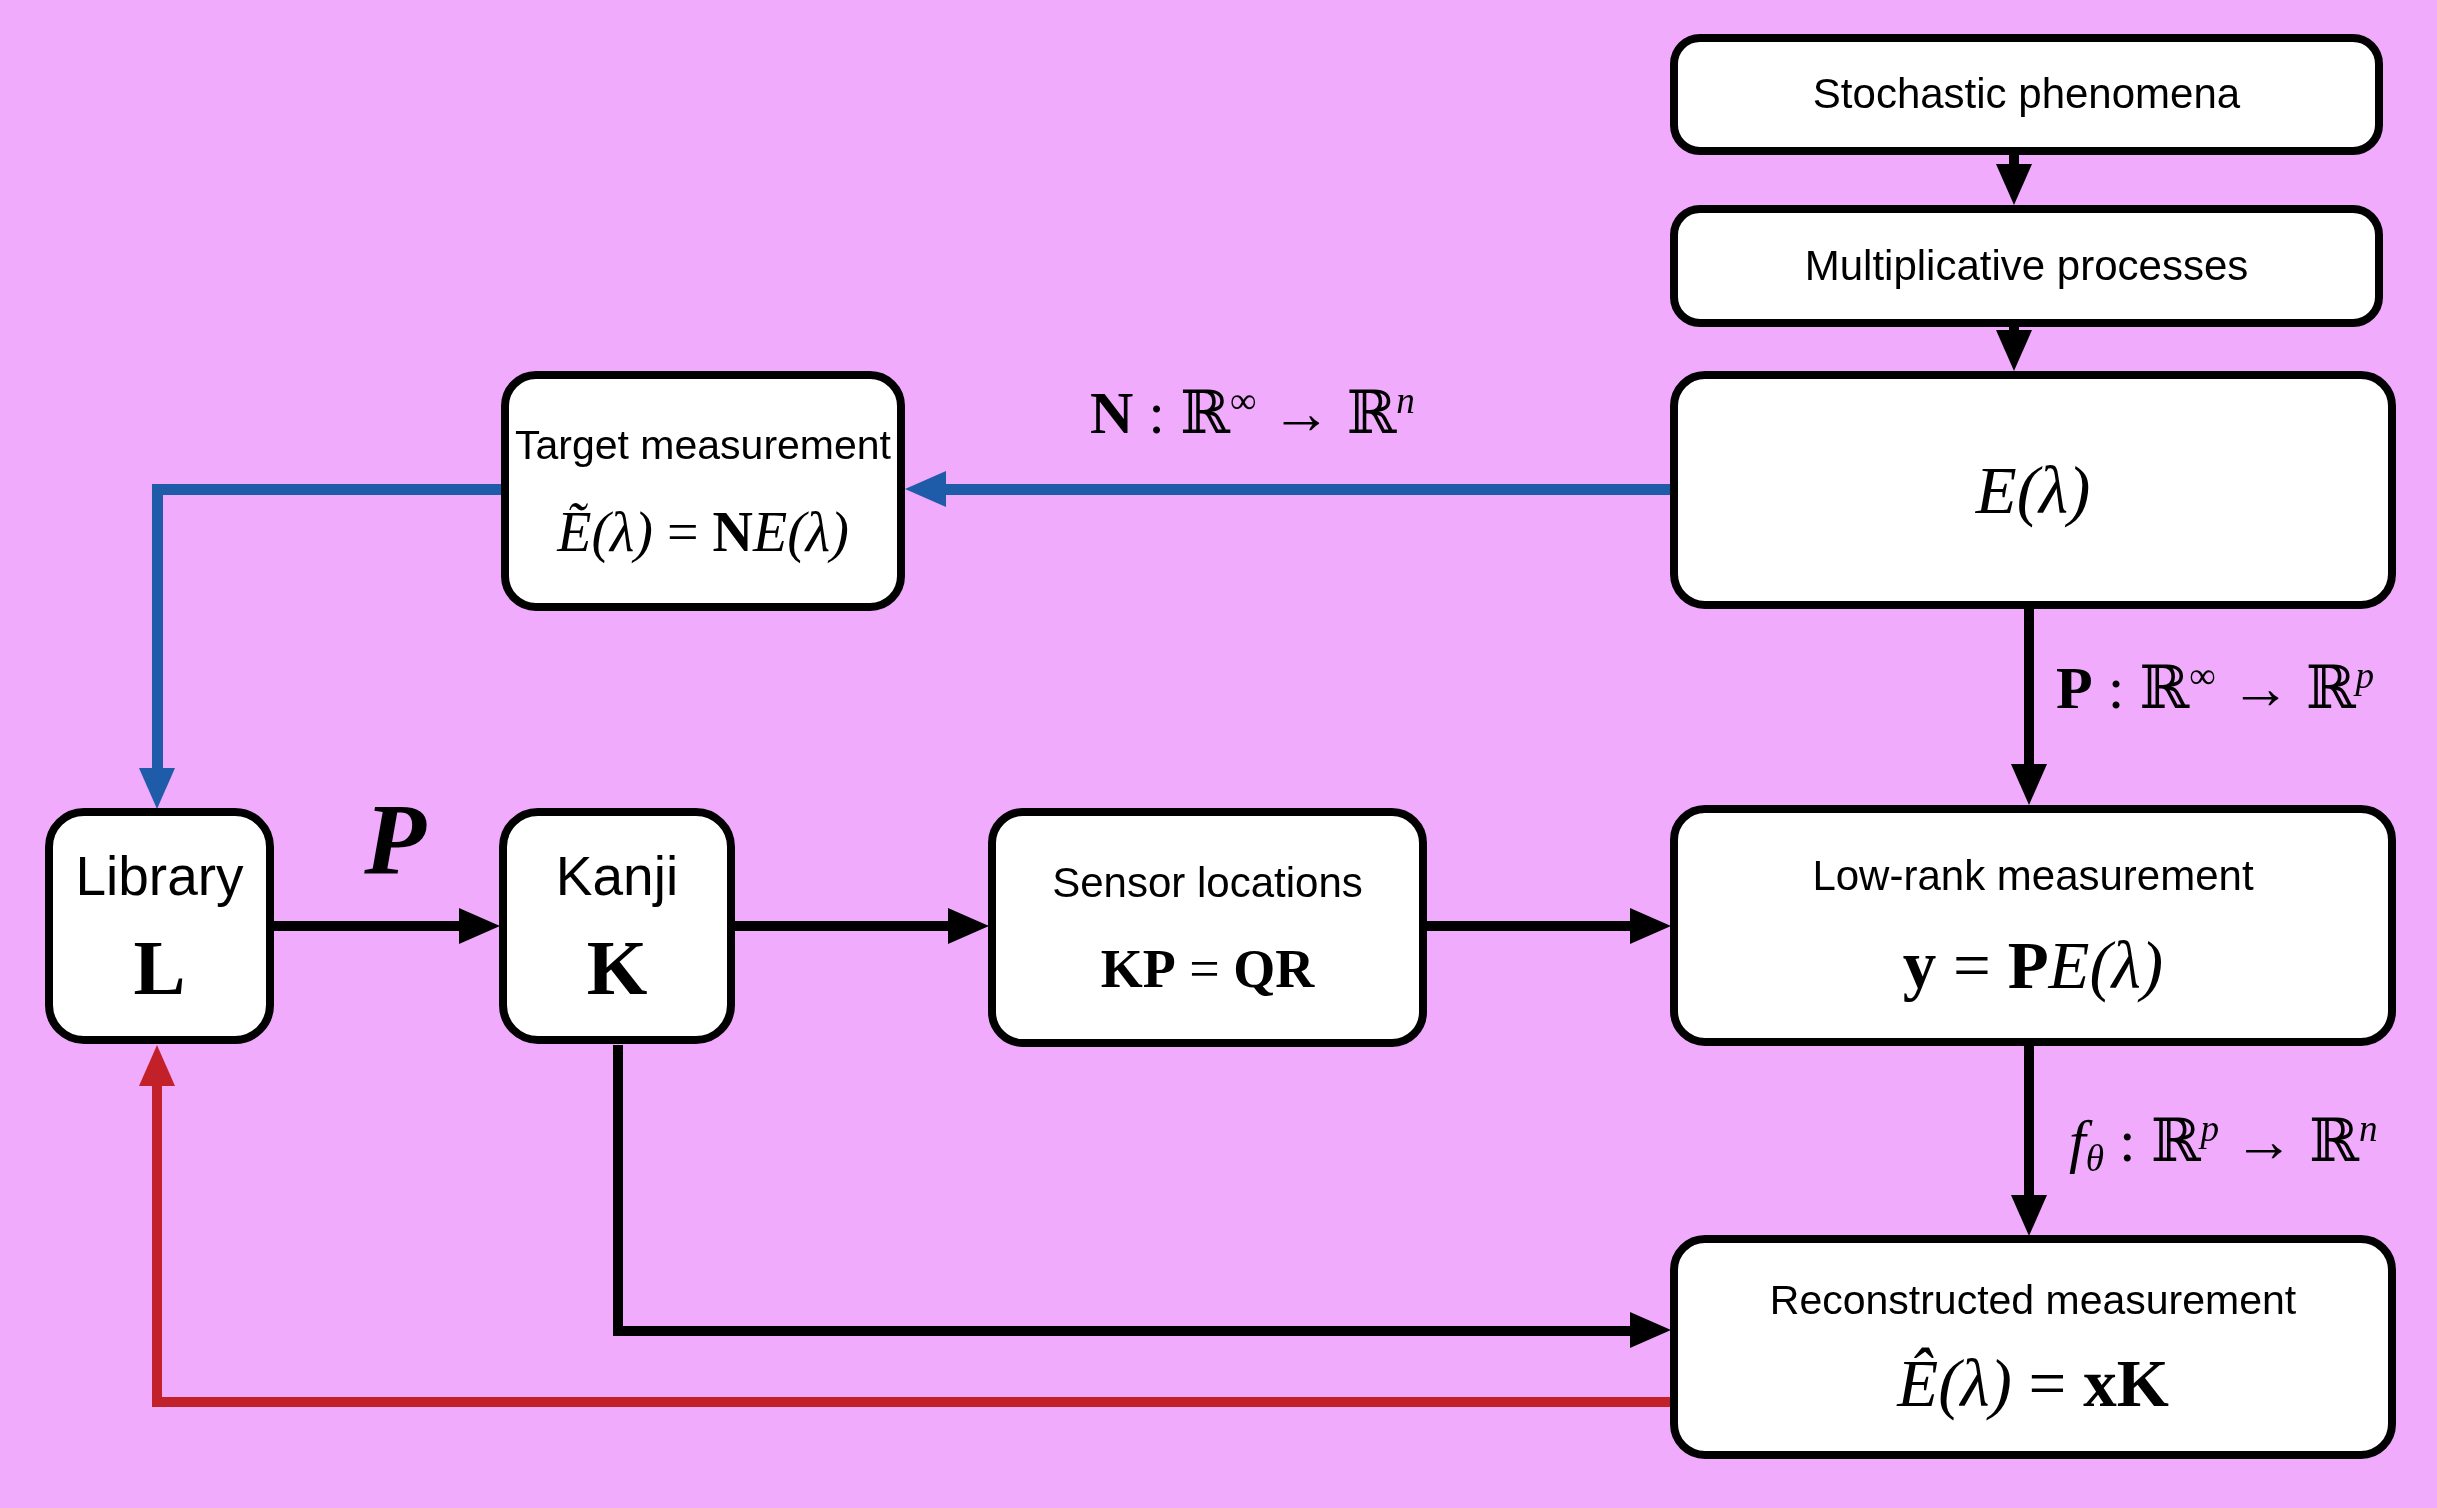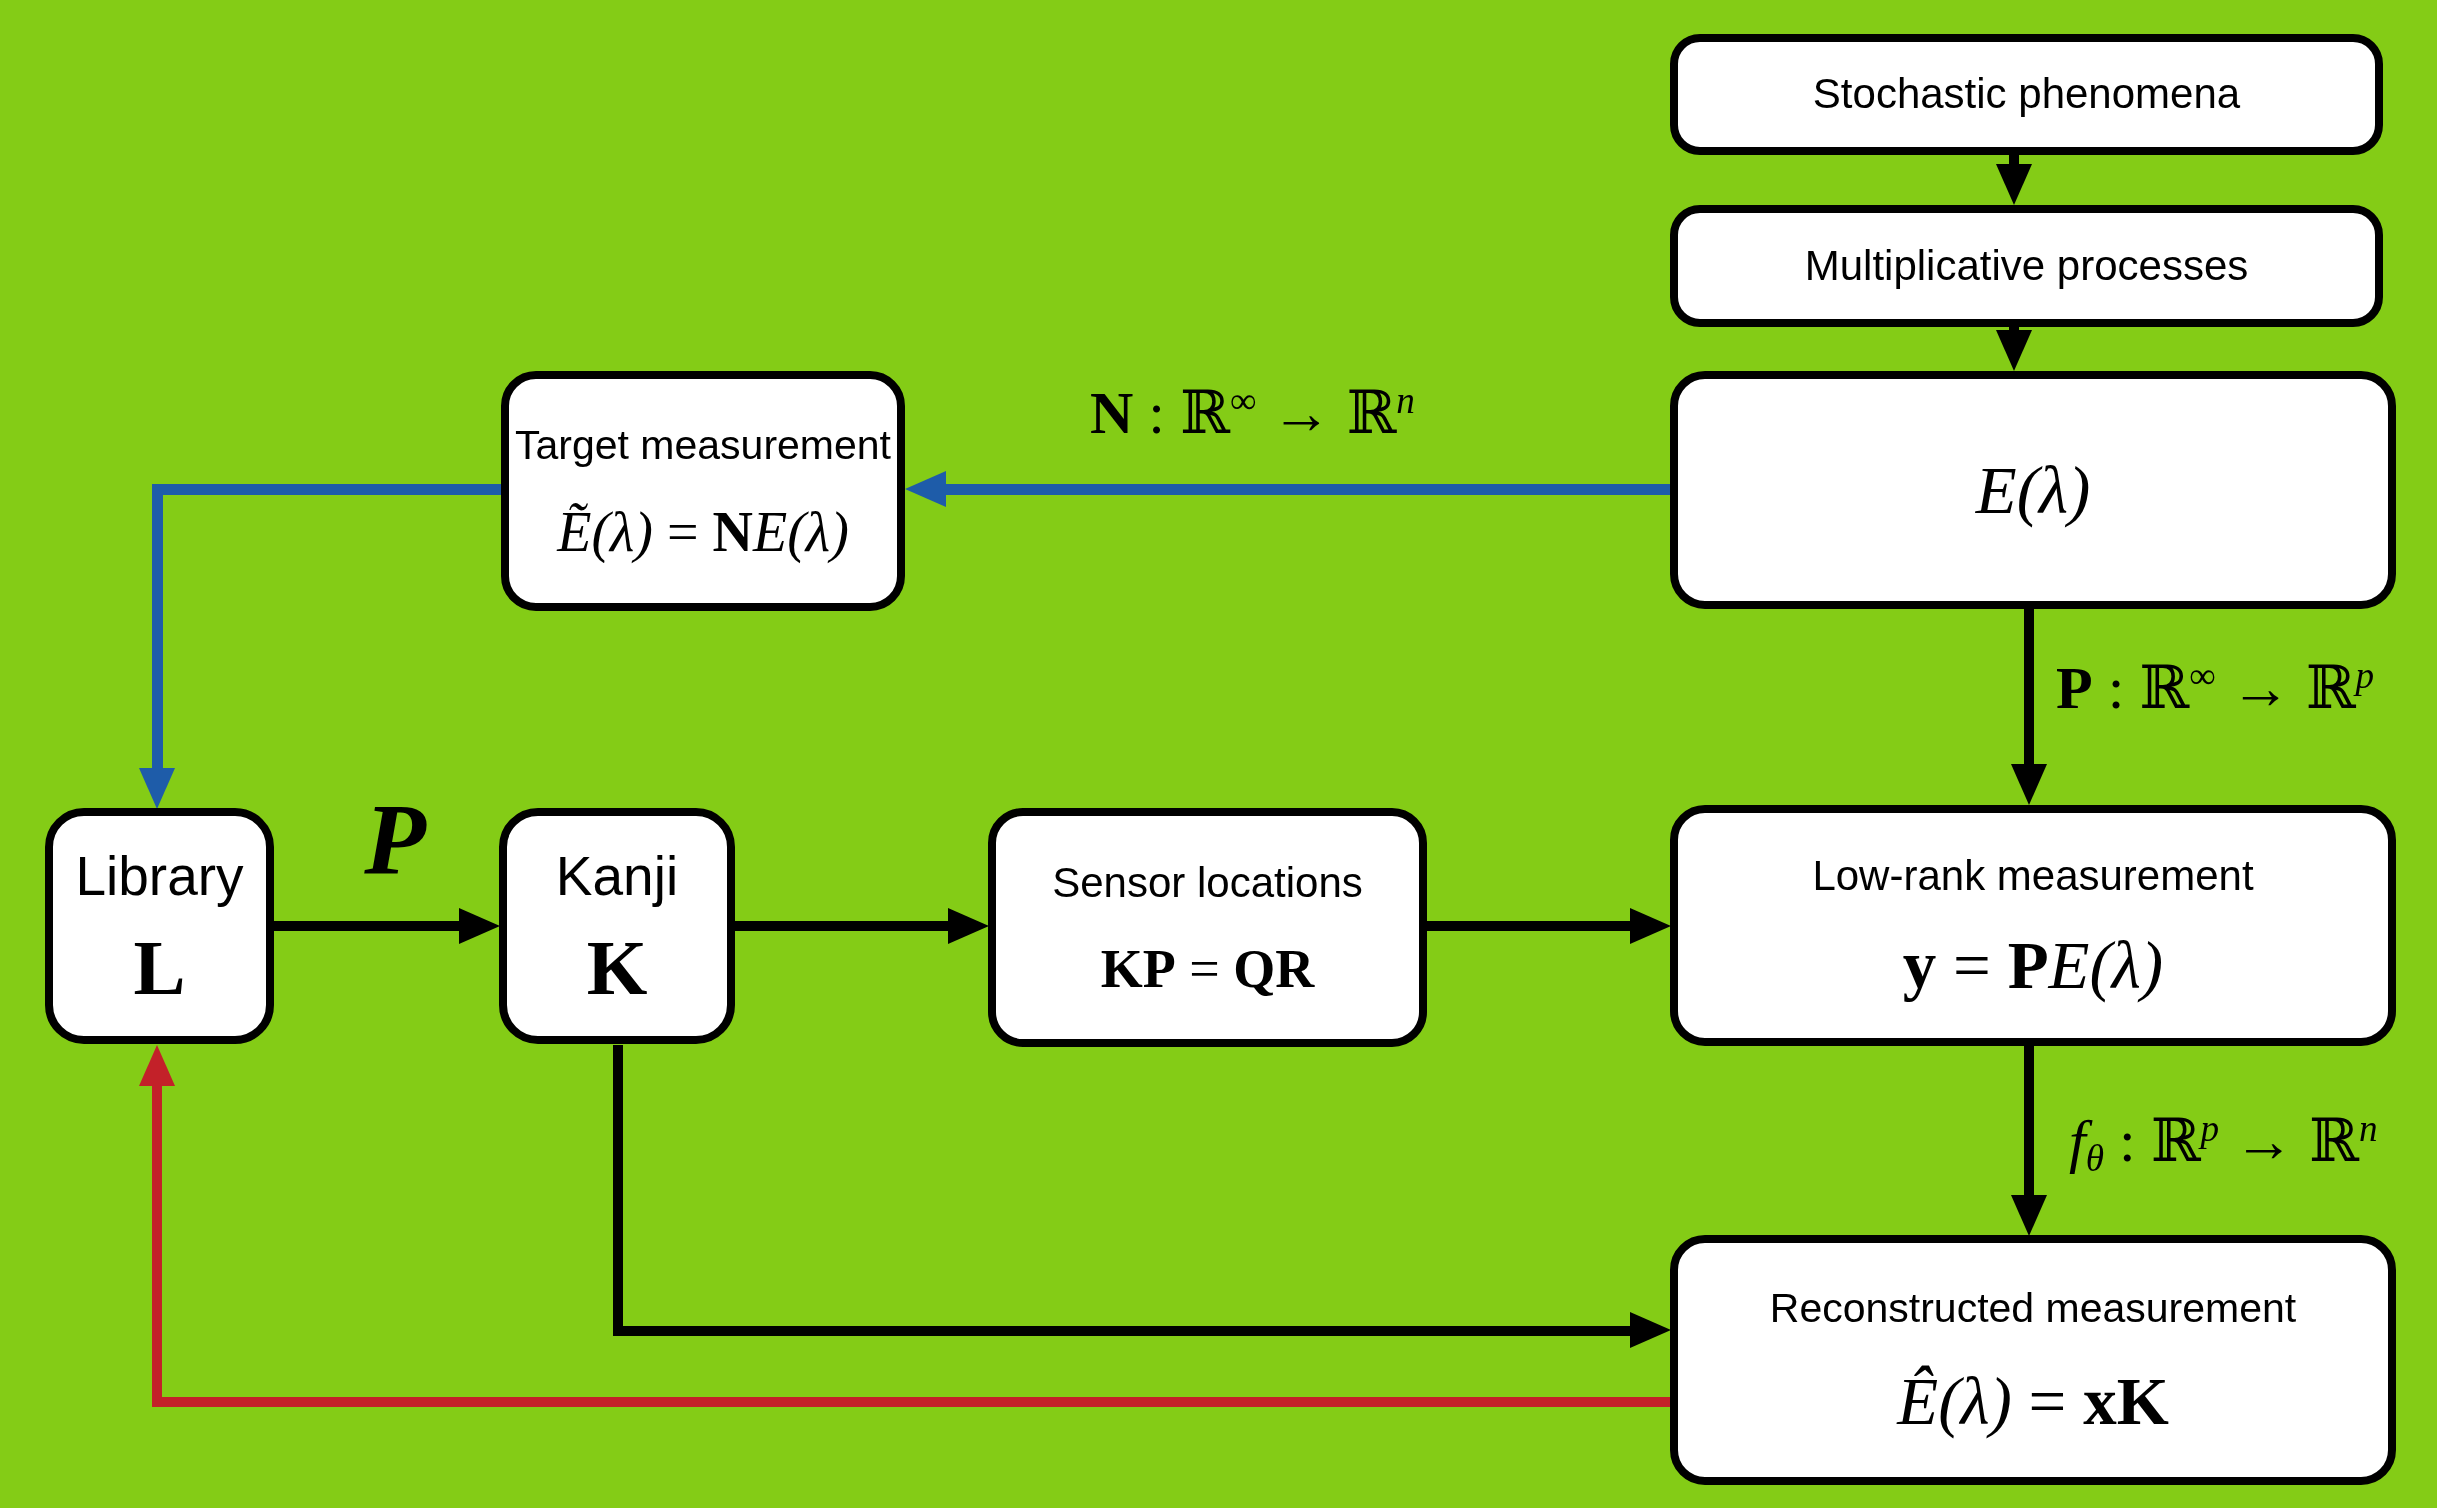--- a/index.html
+++ b/index.html
@@ -1,16 +1,16 @@
 <!DOCTYPE html>
 <html style="font-size:14px"><head>
 <meta charset="utf-8">
 <style>
   html,body{margin:0;padding:0;background:#fff;}
-  .canvas{position:relative;width:2438px;height:1509px;background:#84cc16;overflow:hidden;
+  .canvas{position:relative;width:2438px;height:1509px;background:#f0abfc;overflow:hidden;
           font-family:"Liberation Sans",sans-serif;color:#000;}
 
   
   .box{position:absolute;box-sizing:border-box;border:8.8px solid #000;border-radius:35px;
        background:#fff;display:flex;flex-direction:column;align-items:center;
        justify-content:space-evenly;text-align:center;padding:7px 5.3px;z-index:2;}
   .box .title{font-family:"Liberation Sans",sans-serif;font-size:42px;line-height:1.15;white-space:nowrap;}
   .formula{font-family:"Liberation Serif","DejaVu Serif",serif;font-size:67px;line-height:1;white-space:nowrap;}
   .it{font-style:italic;}
   .bf{font-weight:bold;}
@@ -21,21 +21,21 @@
   .box-target{left:501px;top:371px;width:404px;height:240px;}
   .box-target .title{font-size:41px;}
   .box-target .formula{font-size:56px;}
   .box-lowrank{left:1670px;top:805px;width:726px;height:241px;}
   .box-sensor{left:988px;top:808px;width:439px;height:239px;}
   .box-sensor .formula{font-size:54px;}
   .box-library{left:45px;top:808px;width:229px;height:236px;border-radius:39px;}
   .box-kanji{left:499px;top:808px;width:236px;height:236px;border-radius:39px;}
   .box-library .title,.box-kanji .title{font-size:55px;}
   .symbol{font-family:"Liberation Serif","DejaVu Serif",serif;font-weight:bold;font-size:78px;line-height:1;}
-  .box-reconstructed{left:1670px;top:1235px;width:726px;height:250px;}
+  .box-reconstructed{left:1670px;top:1235px;width:726px;height:224px;}
   .box-reconstructed .title{font-size:41px;}
 
   
   .seg{position:absolute;background:#000;z-index:1;}
   .seg.blue{background:#1e5ca9;}
   .seg.red{background:#c32129;}
 
   
   .ah{position:absolute;width:0;height:0;z-index:1;}
   .ah-down{border-left:18.5px solid transparent;border-right:18.5px solid transparent;border-top:41px solid #000;}

